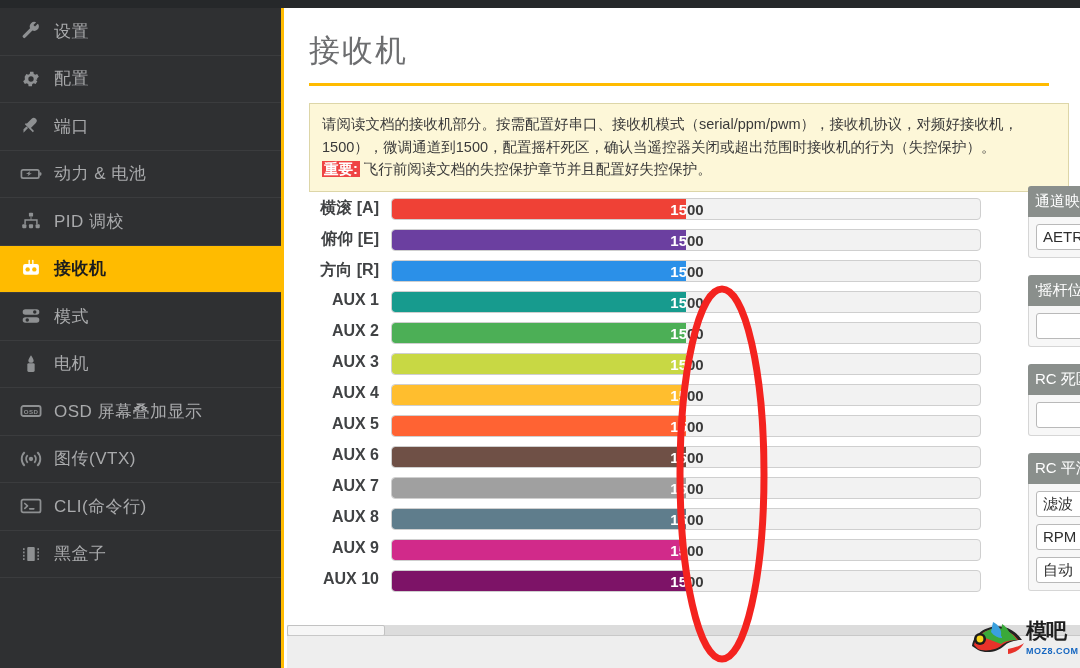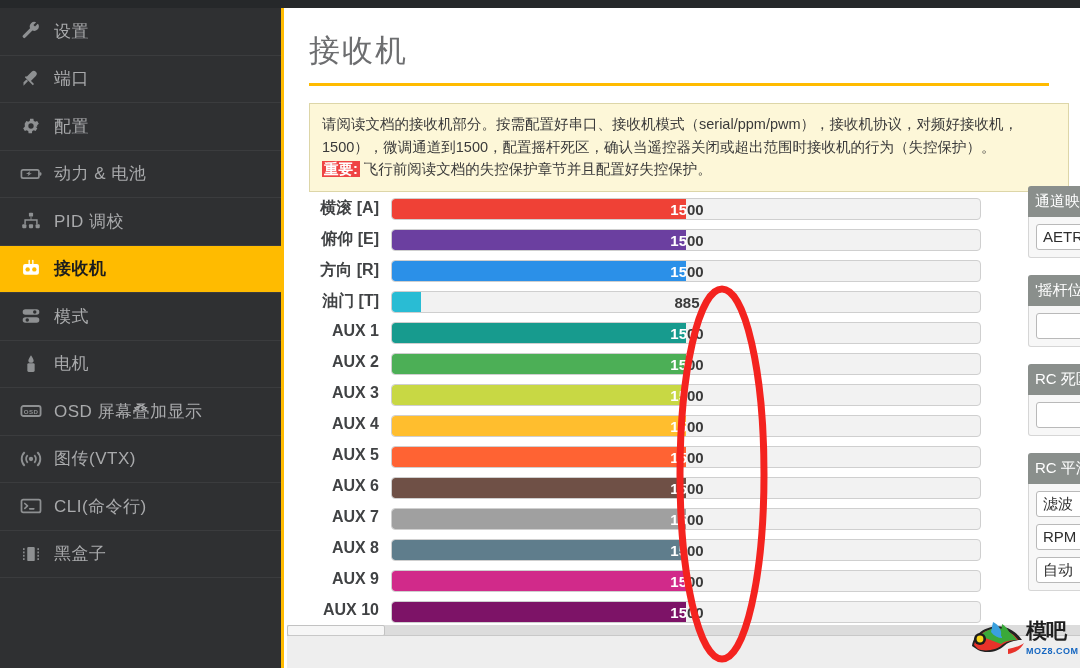--- a/index.html
+++ b/index.html
@@ -219,32 +219,32 @@
         <span class="nav-ico">
           <svg width="20" height="20" viewBox="0 0 24 24">
             <path d="M21 4.2a5.6 5.6 0 0 1-7.3 7.3L5.6 19.6a2 2 0 1 1-2.8-2.8l8.1-8.1A5.6 5.6 0 0 1 18.2 1.4l-3.3 3.3 1.9 1.9 3.3-3.3c.3.3.6.6.9.9z"></path>
           </svg>
         </span>
         <span class="nav-label">设置</span>
       </div>
       <div class="nav-item">
         <span class="nav-ico">
           <svg width="20" height="20" viewBox="0 0 24 24">
+            <path d="M19.4 13a7.8 7.8 0 0 0 0-2l2-1.6-2-3.4-2.4 1a7.6 7.6 0 0 0-1.7-1l-.4-2.6h-4l-.4 2.6c-.6.2-1.2.6-1.7 1l-2.4-1-2 3.4L4.6 11a7.8 7.8 0 0 0 0 2l-2 1.6 2 3.4 2.4-1c.5.4 1.1.8 1.7 1l.4 2.6h4l.4-2.6c.6-.2 1.2-.6 1.7-1l2.4 1 2-3.4-2.2-1.6zM12 15.2A3.2 3.2 0 1 1 12 8.8a3.2 3.2 0 0 1 0 6.4z"></path>
+          </svg>
+        </span>
+        <span class="nav-label">配置</span>
+      </div>
+      <div class="nav-item">
+        <span class="nav-ico">
+          <svg width="20" height="20" viewBox="0 0 24 24">
             <path d="M3 20l5.5-5.5-2-2L3 16v4zM10 12.5l1.8 1.8 6-6a3.5 3.5 0 0 0-5-5l-6 6L8.6 11 6 8.4 4.6 9.8l9.6 9.6 1.4-1.4-2.6-2.6z"></path>
           </svg>
         </span>
         <span class="nav-label">端口</span>
-      </div>
-      <div class="nav-item">
-        <span class="nav-ico">
-          <svg width="20" height="20" viewBox="0 0 24 24">
-            <path d="M19.4 13a7.8 7.8 0 0 0 0-2l2-1.6-2-3.4-2.4 1a7.6 7.6 0 0 0-1.7-1l-.4-2.6h-4l-.4 2.6c-.6.2-1.2.6-1.7 1l-2.4-1-2 3.4L4.6 11a7.8 7.8 0 0 0 0 2l-2 1.6 2 3.4 2.4-1c.5.4 1.1.8 1.7 1l.4 2.6h4l.4-2.6c.6-.2 1.2-.6 1.7-1l2.4 1 2-3.4-2.2-1.6zM12 15.2A3.2 3.2 0 1 1 12 8.8a3.2 3.2 0 0 1 0 6.4z"></path>
-          </svg>
-        </span>
-        <span class="nav-label">配置</span>
       </div>
       <div class="nav-item">
         <span class="nav-ico">
           <svg width="22" height="20" viewBox="0 0 26 24">
             <rect x="1.5" y="7" width="21" height="10" rx="2" fill="none" stroke="#8e9092" stroke-width="2"></rect>
             <rect x="23" y="10" width="2.5" height="4" rx="1"></rect>
             <path d="M7 12h3l-1.2 2.6L14 11h-3l1.2-2.6z"></path>
           </svg>
         </span>
         <span class="nav-label">动力 &amp; 电池</span>
@@ -363,27 +363,20 @@
           <div class="ch-meter">
             <div class="ch-fill" style="width: 50%; background: rgb(107, 63, 160);"></div>
             <div class="ch-val" style="left: 295px;"><span class="hi">15</span>00</div>
           </div>
         </div>
         <div class="ch-row">
           <div class="ch-name">方向 [R]</div>
           <div class="ch-meter">
             <div class="ch-fill" style="width: 50%; background: rgb(43, 144, 232);"></div>
             <div class="ch-val" style="left: 295px;"><span class="hi">15</span>00</div>
-          </div>
-        </div>
-        <div class="ch-row">
-          <div class="ch-name">油门 [T]</div>
-          <div class="ch-meter">
-            <div class="ch-fill" style="width: 5%; background: rgb(41, 188, 212);"></div>
-            <div class="ch-val" style="left: 295px;">885</div>
           </div>
         </div>
         <div class="ch-row">
           <div class="ch-name">AUX 1</div>
           <div class="ch-meter">
             <div class="ch-fill" style="width: 50%; background: rgb(23, 155, 142);"></div>
             <div class="ch-val" style="left: 295px;"><span class="hi">15</span>00</div>
           </div>
         </div>
         <div class="ch-row">

